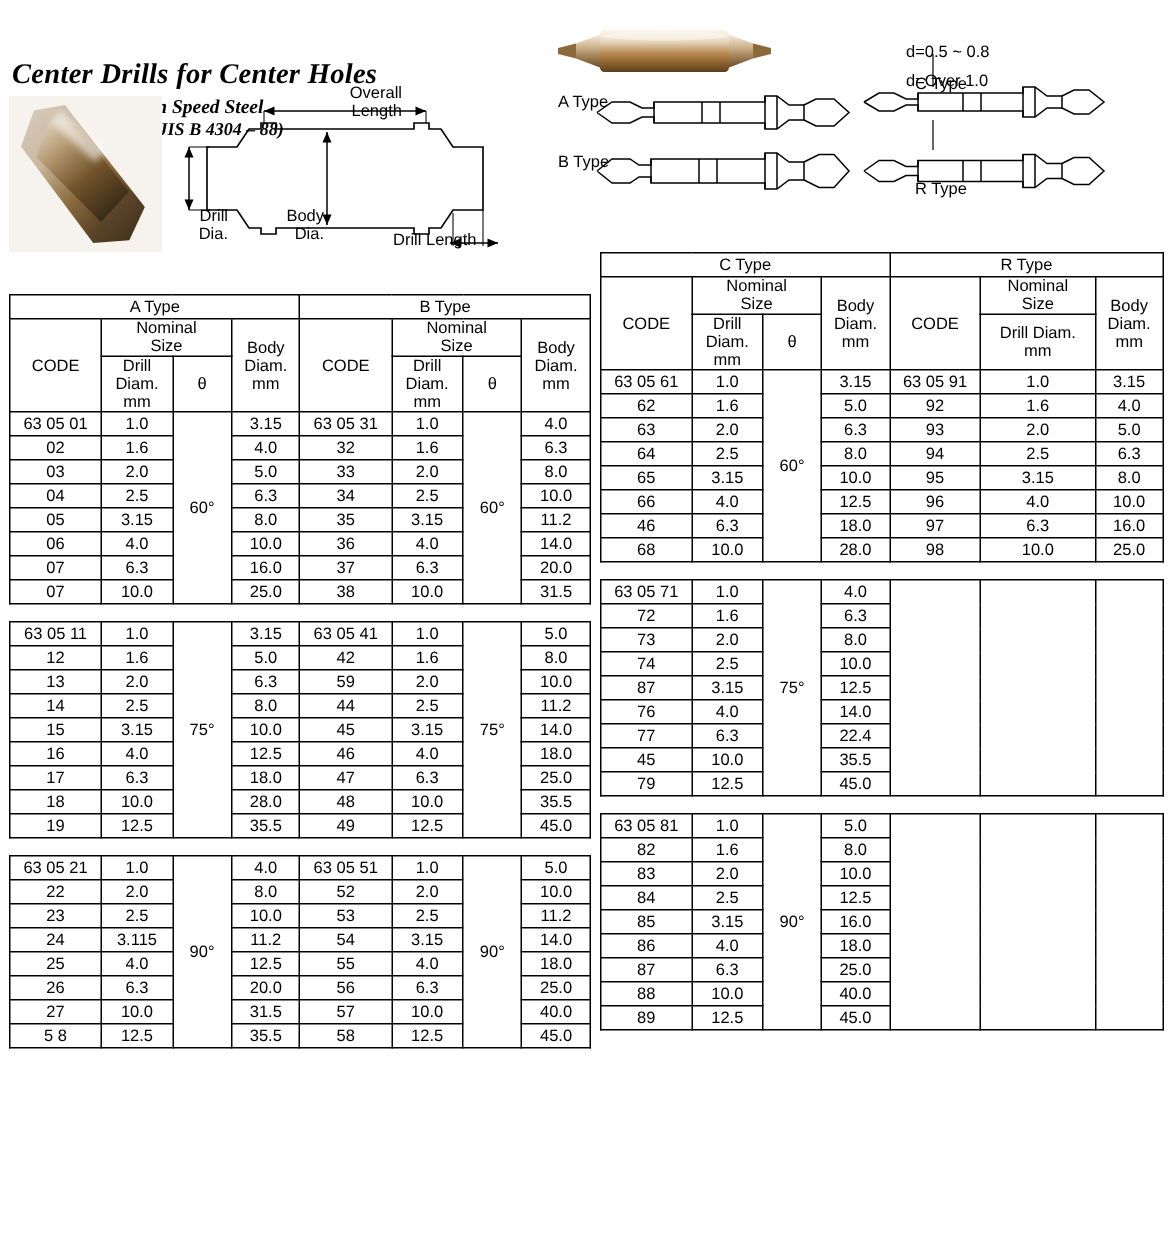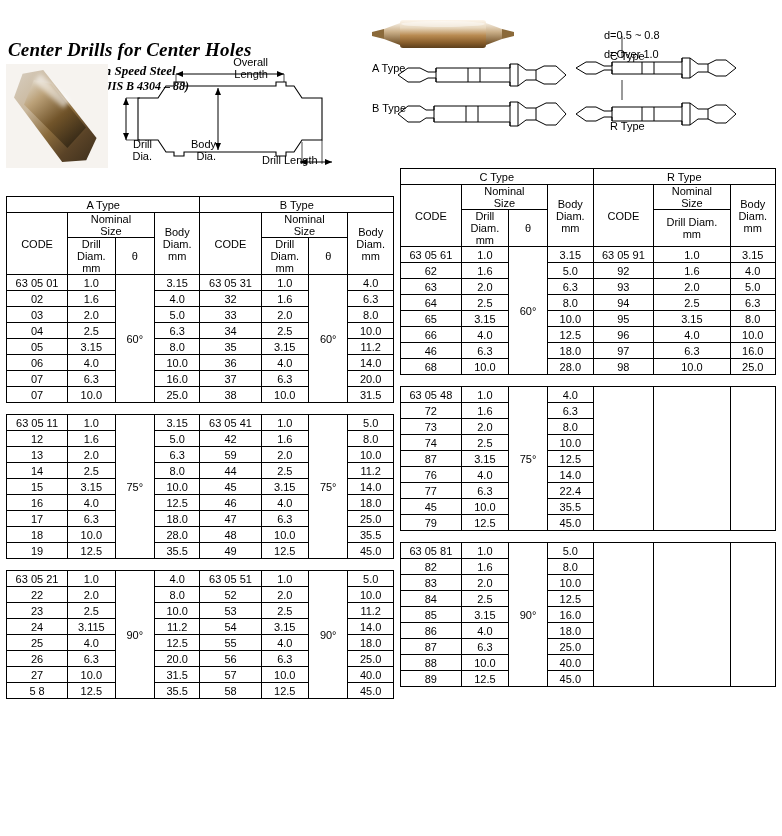--- a/index.html
+++ b/index.html
@@ -547,21 +547,21 @@
           <td class="num">10.0</td>
           <td class="num">28.0</td>
           <td class="code-sub">98</td>
           <td class="num">10.0</td>
           <td class="num">25.0</td>
         </tr>
         <tr class="sp-row">
           <td colspan="7"></td>
         </tr>
         <tr>
-          <td class="code">63 05 48</td>
+          <td class="code">63 05 71</td>
           <td class="num">1.0</td>
           <td rowspan="9">75°</td>
           <td class="num">4.0</td>
           <td rowspan="9" class="nob"></td>
           <td rowspan="9" class="nob"></td>
           <td rowspan="9" class="nob"></td>
         </tr>
         <tr>
           <td class="code-sub">72</td>
           <td class="num">1.6</td>

